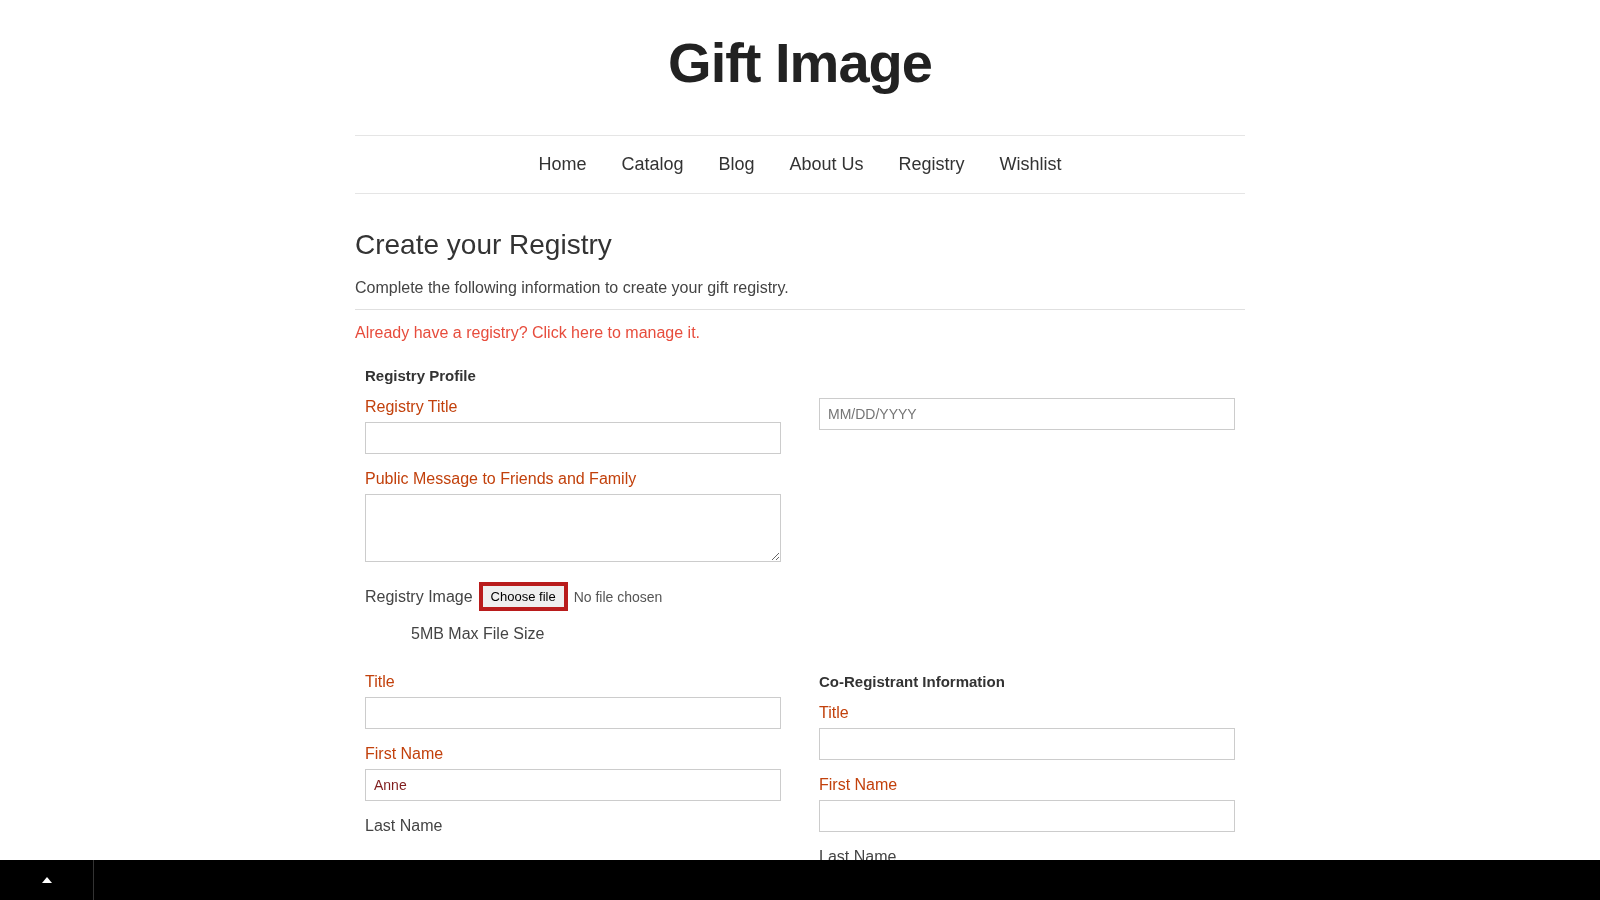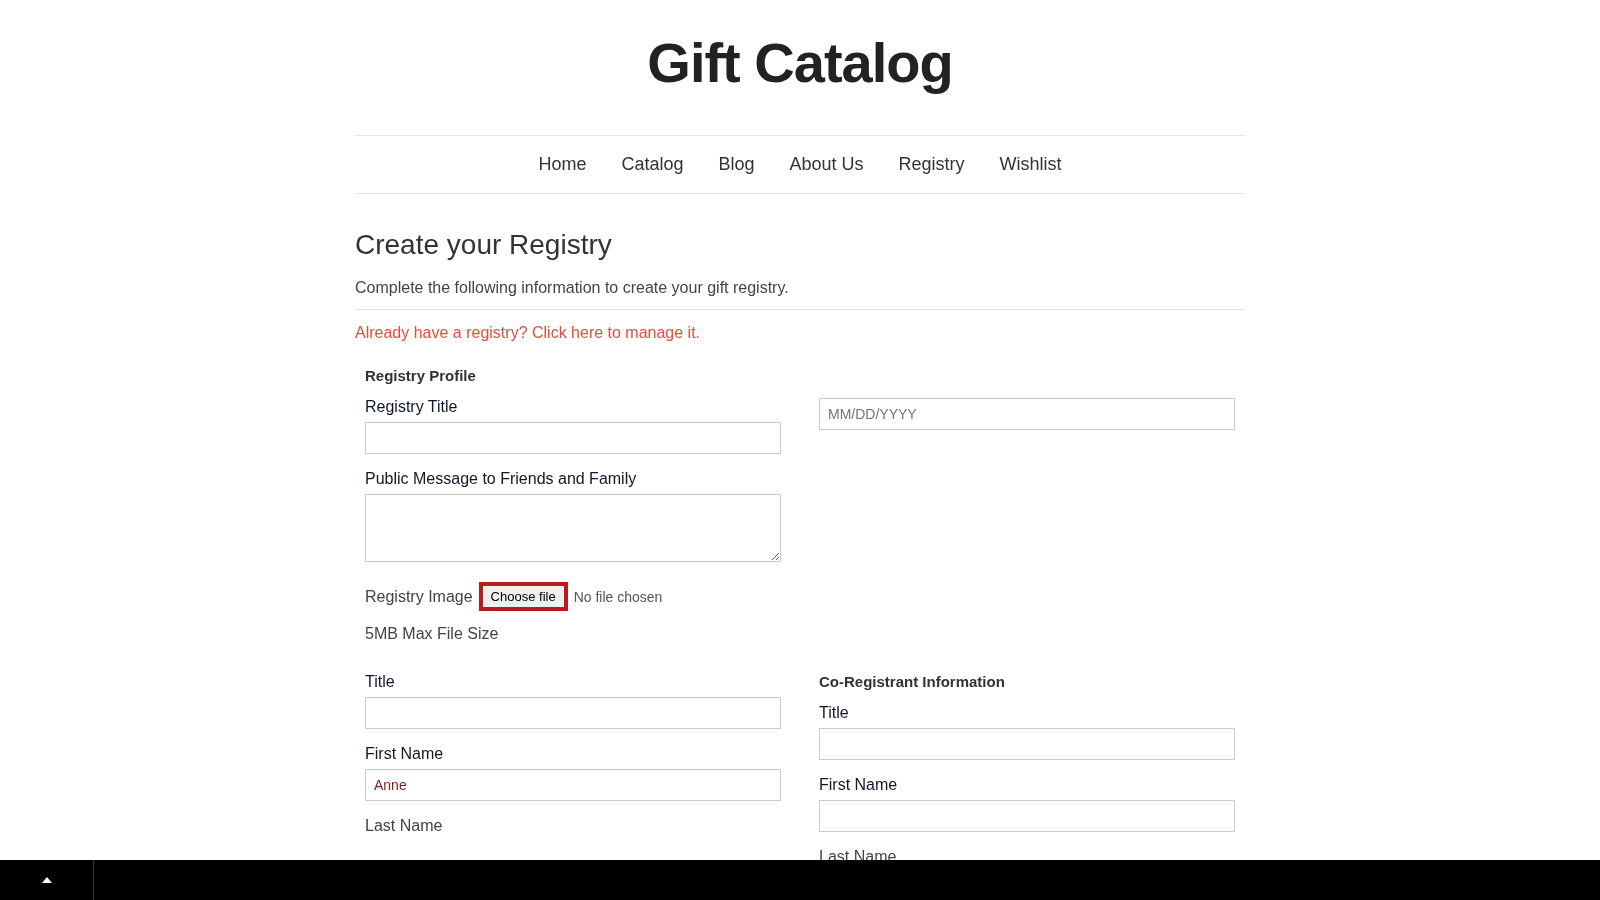--- a/index.html
+++ b/index.html
@@ -79,21 +79,21 @@
     .form-col {
       flex: 1;
       padding: 0 10px;
     }
     .form-group {
       margin-bottom: 16px;
     }
     .form-label {
       display: block;
       font-size: 16px;
-      color: #0f172a;
+      color: #c2410c;
       margin-bottom: 6px;
     }
     .form-input {
       width: 100%;
       padding: 7px 8px;
       border: 1px solid #ccc;
       font-size: 14px;
       color: #7f1d1d;
       background: #fff;
       font-family: inherit;
@@ -121,20 +121,21 @@
       font-family: inherit;
     }
     .file-status {
       font-size: 14px;
       color: #555;
     }
     .file-note {
       font-size: 16px;
       color: #444;
       margin-bottom: 30px;
+      margin-left: 46px;
     }
     .two-col-section {
       display: flex;
       gap: 18px;
     }
     .two-col-section .col {
       flex: 1;
     }
     .bottom-bar {
       position: fixed;
@@ -166,21 +167,21 @@
     }
     .cutoff-label {
       font-size: 16px;
       color: #444;
       margin-top: 2px;
     }
   </style>
 </head>
 <body>
 
-<div class="site-title">Gift Catalog</div>
+<div class="site-title">Gift Image</div>
 
 <div class="container content-pad">
   <div class="nav-wrapper">
     <nav class="nav">
       <a href="#">Home</a>
       <a href="#">Catalog</a>
       <a href="#">Blog</a>
       <a href="#">About Us</a>
       <a href="#">Registry</a>
       <a href="#">Wishlist</a>

